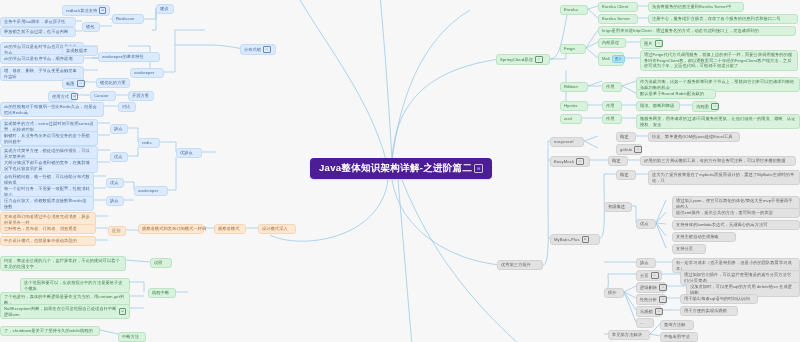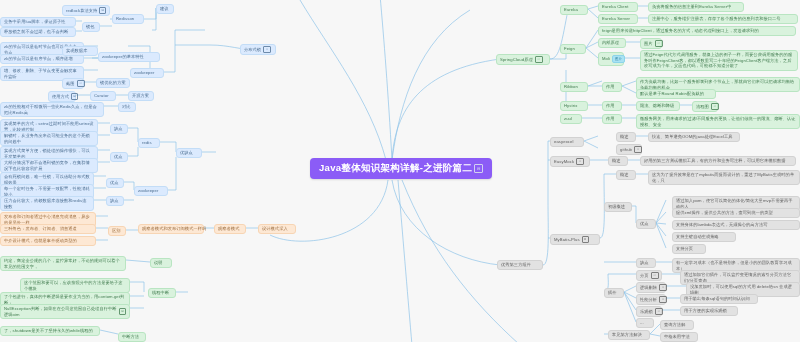--- a/index.html
+++ b/index.html
@@ -23,21 +23,21 @@
     display:flex;align-items:center;
     color:#555;
   }
   .node.wrap{white-space:normal;}
   
   .blue   {background:#dbeafe;border:0.5px solid #c3ddf7;color:#4a6c8f;}
   .green  {background:#d9f2dd;border:0.5px solid #b9e5c2;color:#3f7a4d;}
   .orange {background:#fde8d4;border:0.5px solid #f7d5b4;color:#9a6a3b;}
   .grey   {background:#e2e2e2;border:0.5px solid #d2d2d2;color:#5d5d5d;}
   .root{
-    background:#8b5cf6;border:none;color:#ffffff;
+    background:#4c1d95;border:none;color:#ffffff;
     font-size:9.5px;font-weight:bold;letter-spacing:0.3px;
     padding:4px 9px;border-radius:4px;
     box-shadow:0 1px 2px rgba(0,0,0,.12);
   }
   .badge{
     display:inline-block;margin-left:2px;
     width:5px;height:5px;line-height:5px;
     border:0.5px solid currentColor;border-radius:1px;
     font-size:3px;text-align:center;opacity:.75;flex:none;
   }

